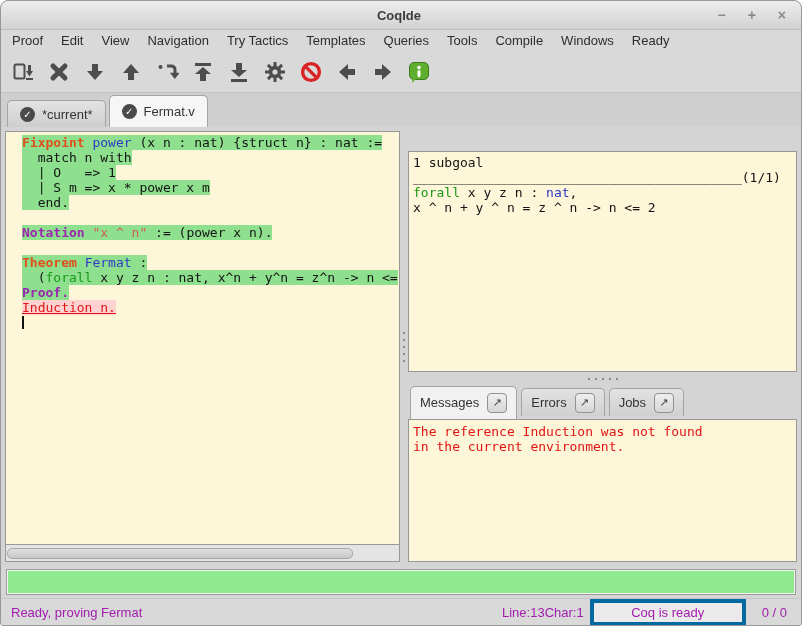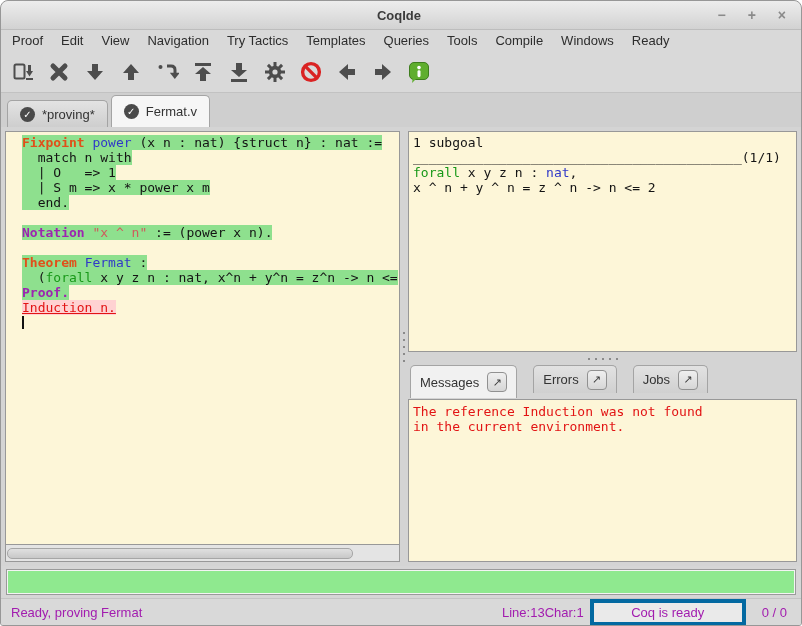--- a/index.html
+++ b/index.html
@@ -43,24 +43,24 @@
   .tok-q{color:var(--quantifier);}
   .tok-pl{color:#141414;}
   .tok-err{color:var(--error-text);text-decoration:underline;}
   .cursor{display:inline-block;width:2px;height:13px;background:#111;vertical-align:-2px;}
   .hscrollbar{height:14px;flex:0 0 14px;border:1px solid #989898;background:#e4e4e4;display:flex;align-items:center;padding:1px;}
   .hthumb{width:88%;height:9px;background:linear-gradient(#e0e0e0,#c8c8c8);border:1px solid #a6a6a6;border-radius:5px;}
   .vsplitter{width:8px;flex:0 0 8px;display:flex;flex-direction:column;align-items:center;justify-content:center;gap:5px;}
   .vdot,.hdot{width:2px;height:2px;background:#8a8a8a;flex:0 0 2px;}
   .right-col{flex:1;display:flex;flex-direction:column;min-width:0;}
   .goal-pane{height:216px;flex:0 0 216px;background:var(--editor-bg);border:1px solid #989898;overflow:hidden;
-             padding:3px 0 0 4px;font-family:"DejaVu Sans Mono",monospace;font-size:13px;line-height:15px;white-space:pre;}
+             padding:3px 0 0 4px;font-family:"DejaVu Sans Mono",monospace;font-size:13px;line-height:15px;white-space:pre;margin-top:20px;}
   .hsplitter{height:13px;flex:0 0 13px;display:flex;align-items:center;justify-content:center;gap:5px;}
   
-  .msg-tabbar{height:34px;flex:0 0 34px;display:flex;align-items:flex-start;gap:16px;padding-left:2px;}
+  .msg-tabbar{height:34px;flex:0 0 34px;display:flex;align-items:center;gap:4px;padding-left:2px;}
   .msg-tab{display:flex;align-items:center;gap:8px;padding:0 9px;height:27px;border:1px solid #a4a4a4;border-bottom:none;
            border-radius:5px 5px 0 0;background:linear-gradient(#e2e2e2,#d0d0d0);font-size:13px;color:#333;}
   .msg-tab.active{height:32px;background:#f1f1f1;}
   .detach-btn{width:20px;height:20px;border:1px solid #919191;border-radius:4px;
               background:linear-gradient(#efefef,#d6d6d6);font-size:11px;color:#3a3a3a;
               display:flex;align-items:center;justify-content:center;padding:0;}
   .msg-content{flex:1;background:var(--editor-bg);border:1px solid #989898;overflow:hidden;padding:4px 16px 0 4px;
                font-family:"DejaVu Sans Mono",monospace;font-size:13px;line-height:15px;white-space:pre;}
   .msg-line{color:var(--error-text);height:15px;}
   
@@ -184,21 +184,21 @@
         <polygon points="6,17 11,17 5,23" fill="#5fae2e"></polygon>
         <circle cx="12" cy="7.6" r="1.8" fill="#ffffff"></circle>
         <rect x="10.5" y="10.2" width="3" height="7" rx="1.4" fill="#ffffff"></rect>
       </svg>
     </button>
   </div>
 
   <div class="tabstrip" id="tabstrip">
       <div class="file-tab">
         <span class="tab-badge">✓</span>
-        <span class="tab-label">*proving*</span>
+        <span class="tab-label">*current*</span>
       </div>
       <div class="file-tab active">
         <span class="tab-badge">✓</span>
         <span class="tab-label">Fermat.v</span>
       </div>
     </div>
 
   <div class="main">
     <div class="left-pane">
       <div class="editor" id="editor"><div class="code-line"><span class="hl-ok"><span class="tok-kw">Fixpoint</span><span class="tok-pl"> </span><span class="tok-id">power</span><span class="tok-pl"> (x n : nat) {struct n} : nat :=</span></span></div><div class="code-line"><span class="hl-ok"><span class="tok-pl">  match n with</span></span></div><div class="code-line"><span class="hl-ok"><span class="tok-pl">  | O   =&gt; 1</span></span></div><div class="code-line"><span class="hl-ok"><span class="tok-pl">  | S m =&gt; x * power x m</span></span></div><div class="code-line"><span class="hl-ok"><span class="tok-pl">  end.</span></span></div><div class="code-line"></div><div class="code-line"><span class="hl-ok"><span class="tok-mod">Notation</span><span class="tok-pl"> </span><span class="tok-str">"x ^ n"</span><span class="tok-pl"> := (power x n).</span></span></div><div class="code-line"></div><div class="code-line"><span class="hl-ok"><span class="tok-kw">Theorem</span><span class="tok-pl"> </span><span class="tok-id">Fermat</span><span class="tok-pl"> :</span></span></div><div class="code-line"><span class="hl-ok"><span class="tok-pl">  (</span><span class="tok-q">forall</span><span class="tok-pl"> x y z n : nat, x^n + y^n = z^n -&gt; n &lt;=</span></span></div><div class="code-line"><span class="hl-ok"><span class="tok-mod">Proof.</span></span></div><div class="code-line"><span class="hl-err"><span class="tok-err">Induction n.</span></span></div><div class="code-line"><span class="cursor"></span></div></div>

